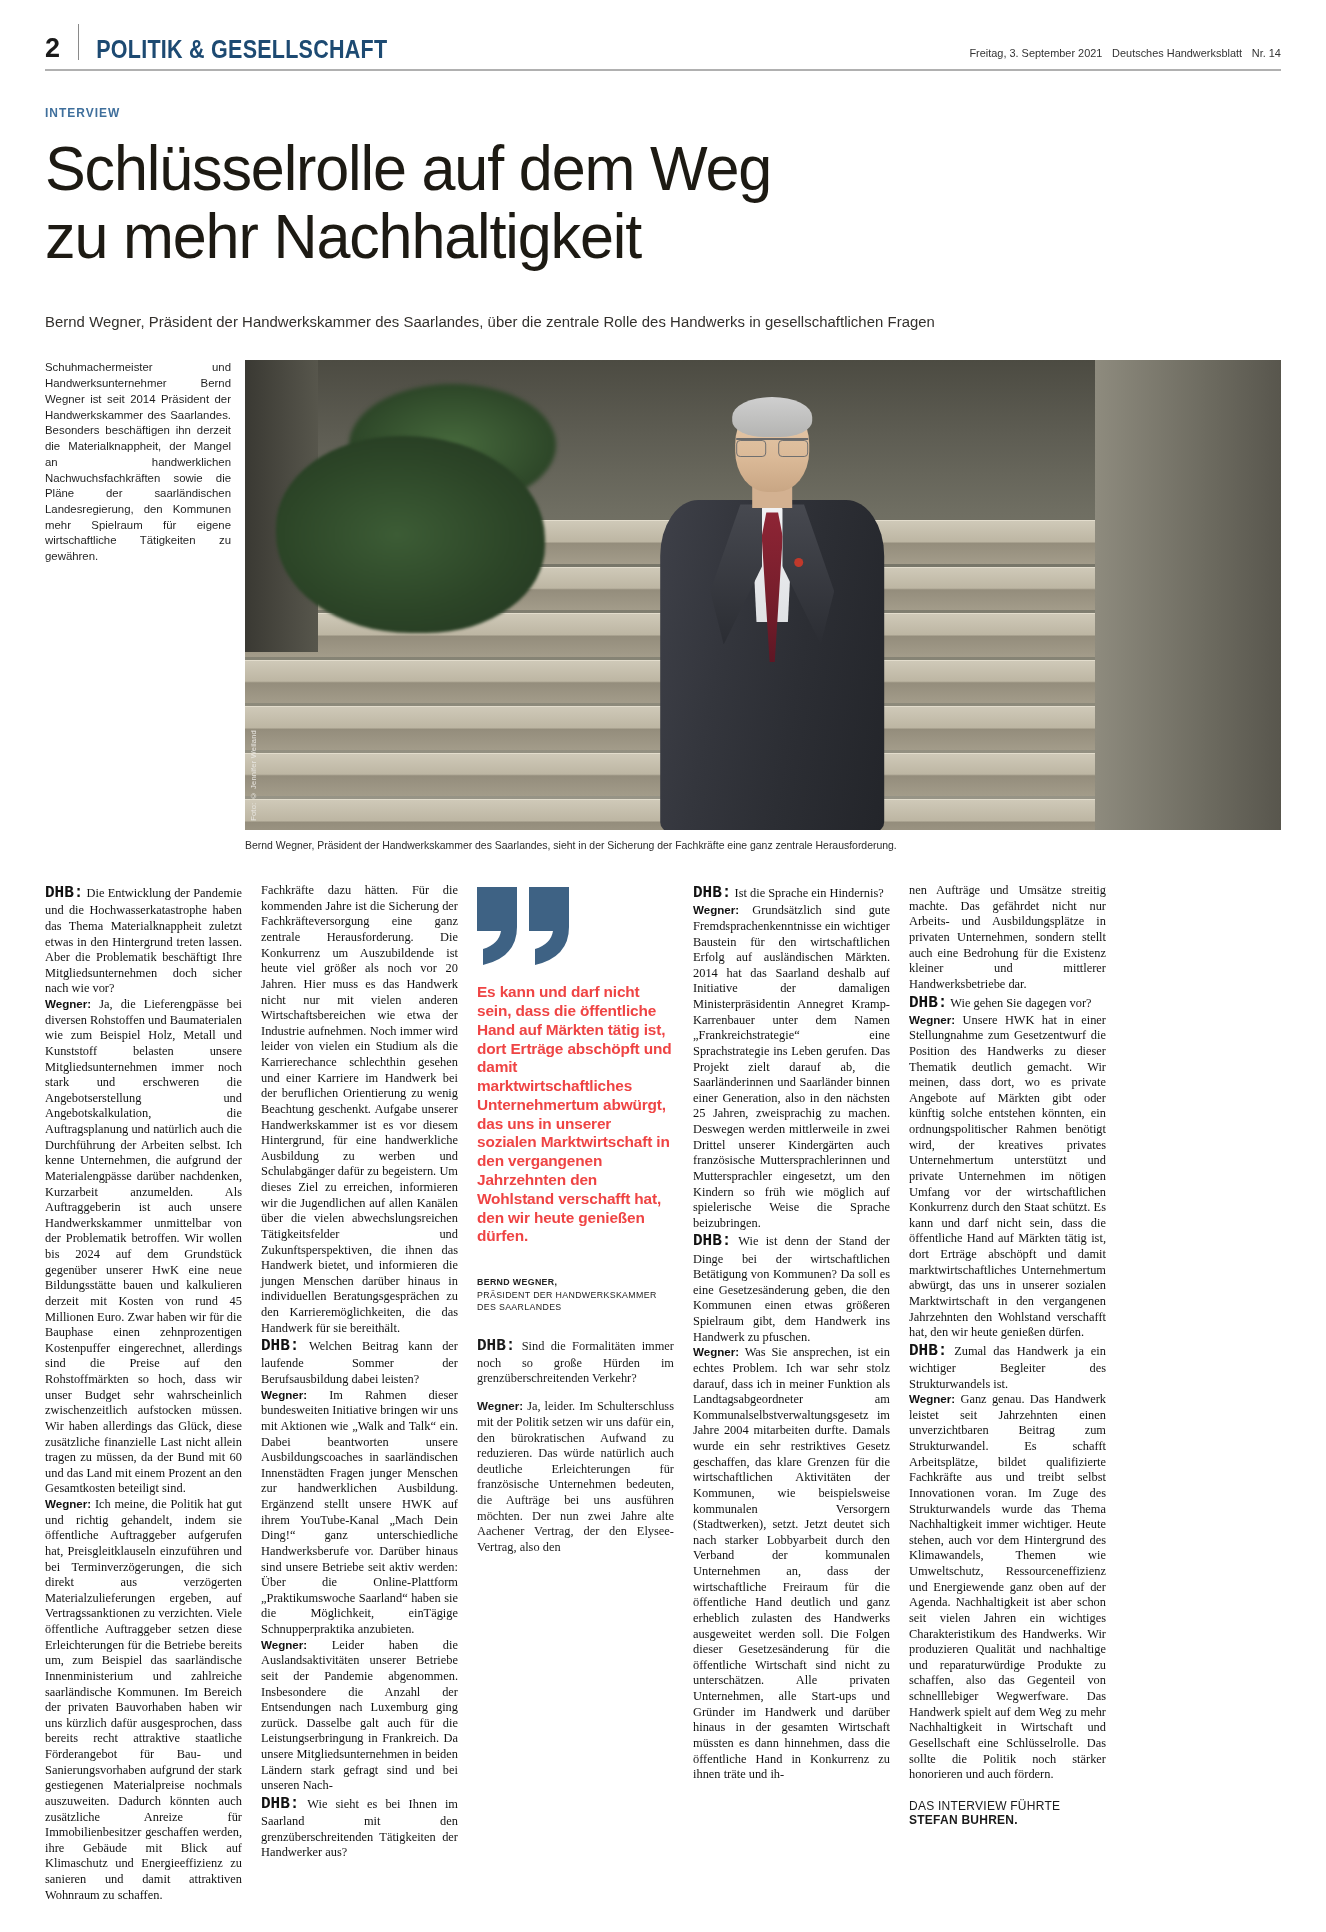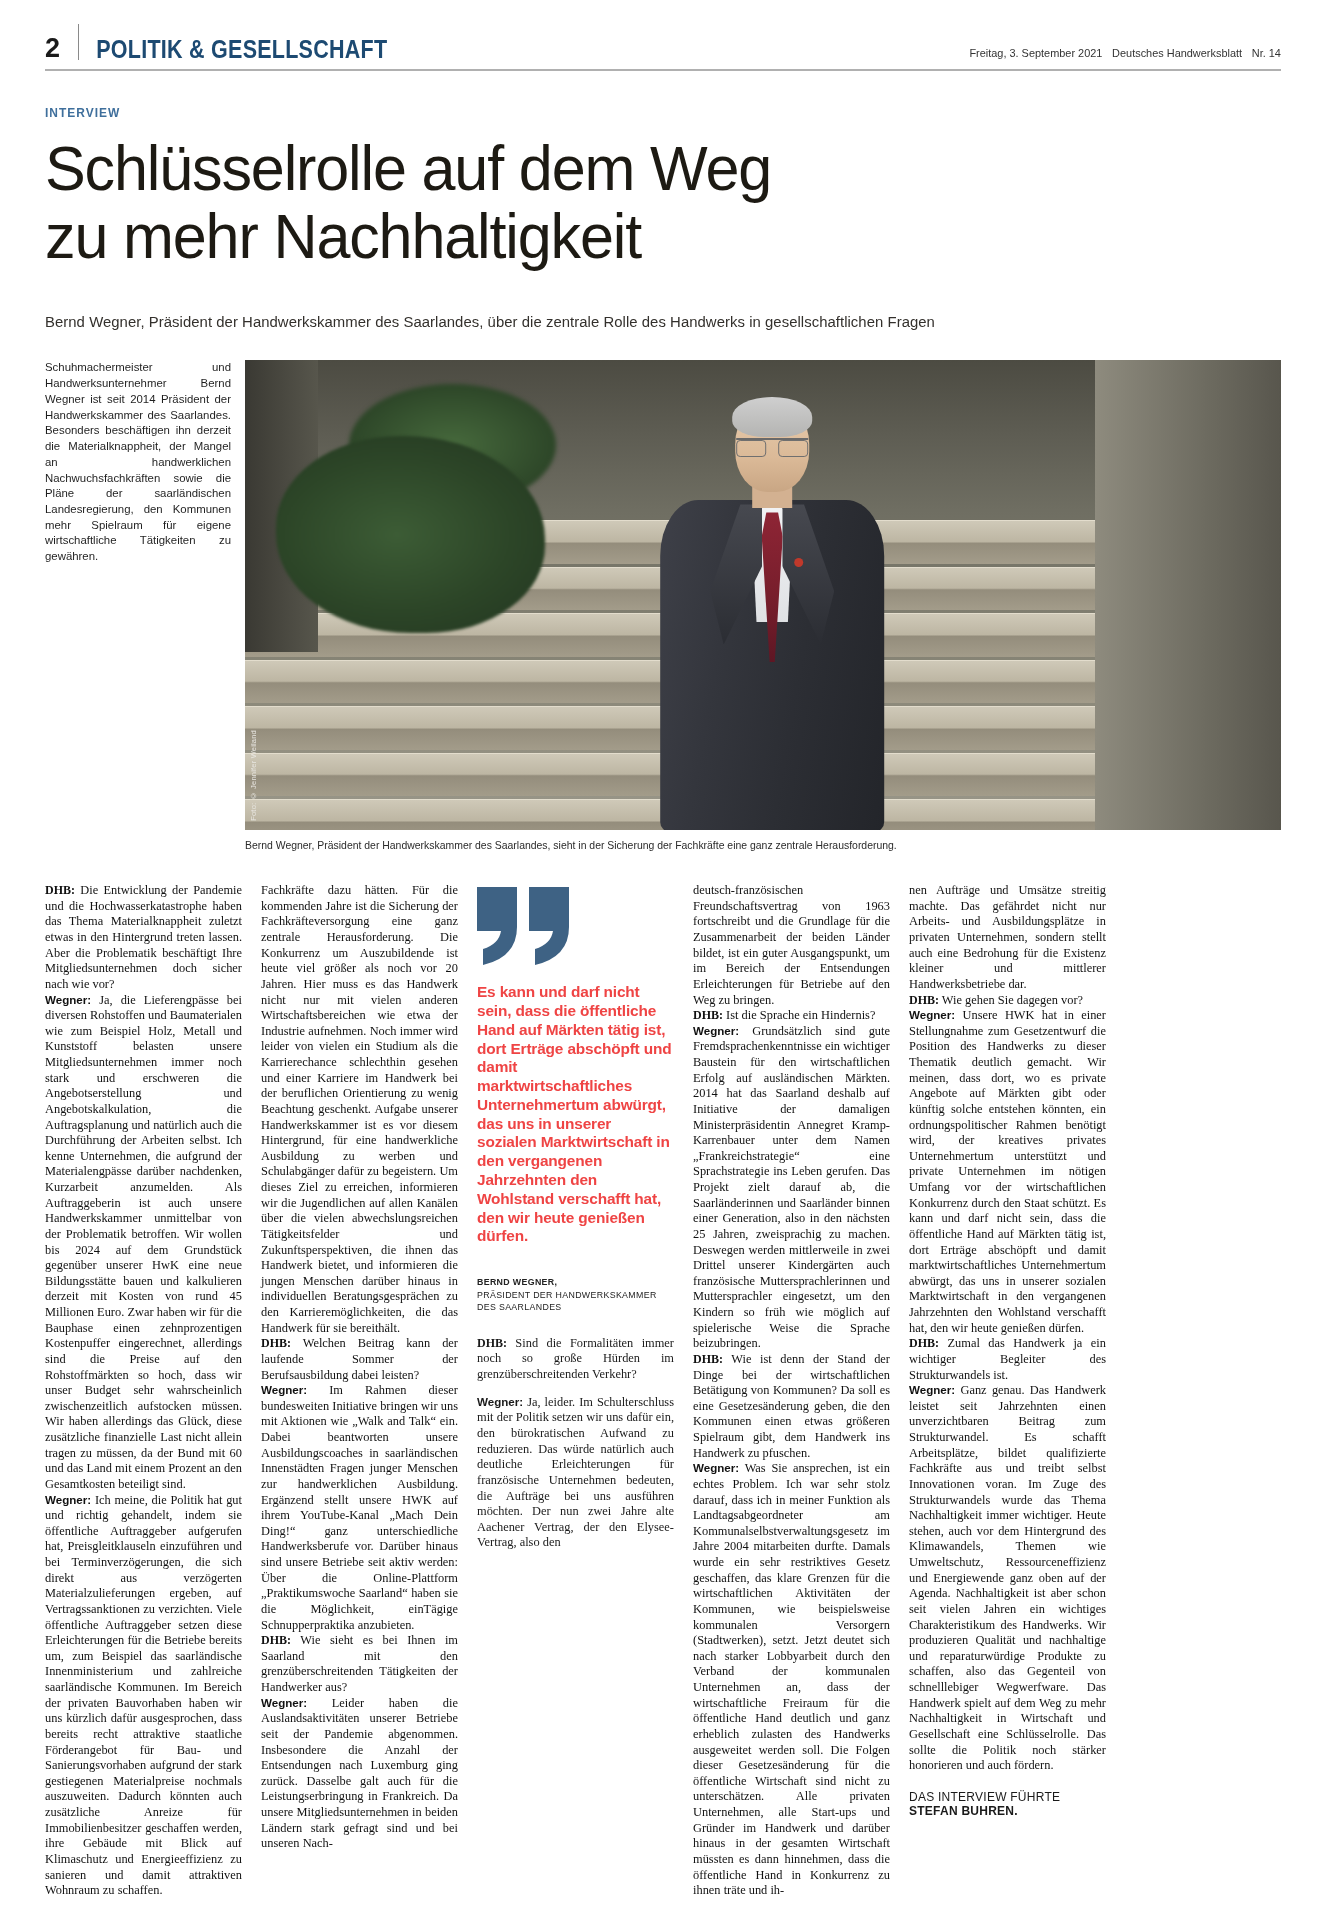--- a/index.html
+++ b/index.html
@@ -192,21 +192,21 @@
     width:197px; flex:0 0 197px;
   }
   .col p {
     margin:0 0 0 0;
     font-family:"Liberation Serif", serif;
     font-size:12.4px; line-height:1.26;
     text-align:justify; hyphens:auto;
     color:#111;
   }
   .col p + p { text-indent:0; }
-  .q { font-family:Liberation Serif, serif; font-weight:700; font-size:12px; }
+  .q { font-family:Liberation Mono, monospace; font-weight:700; font-size:16px; }
   .a { font-family:"Liberation Sans", sans-serif; font-weight:700; font-size:11.6px; }
 
   
   .quote-col { width:197px; flex:0 0 197px; }
   .quote-mark {
     width:95px; height:78px; margin:4px 0 18px 0;
     position:relative;
   }
   .quote-mark svg { display:block; }
   .pullquote {
@@ -296,43 +296,42 @@
   <div class="body-grid">
     <div class="col" id="col1">
         <p><span class="q">DHB:</span> Die Entwicklung der Pandemie und die Hochwasserkatastrophe haben das Thema Materialknappheit zuletzt etwas in den Hintergrund treten lassen. Aber die Problematik beschäftigt Ihre Mitgliedsunternehmen doch sicher nach wie vor?</p>
         <p><span class="a">Wegner:</span> Ja, die Lieferengpässe bei diversen Rohstoffen und Baumaterialen wie zum Beispiel Holz, Metall und Kunststoff belasten unsere Mitgliedsunternehmen immer noch stark und erschweren die Angebotserstellung und Angebotskalkulation, die Auftragsplanung und natürlich auch die Durchführung der Arbeiten selbst. Ich kenne Unternehmen, die aufgrund der Materialengpässe darüber nachdenken, Kurzarbeit anzumelden. Als Auftraggeberin ist auch unsere Handwerkskammer unmittelbar von der Problematik betroffen. Wir wollen bis 2024 auf dem Grundstück gegenüber unserer HwK eine neue Bildungsstätte bauen und kalkulieren derzeit mit Kosten von rund 45 Millionen Euro. Zwar haben wir für die Bauphase einen zehnprozentigen Kostenpuffer eingerechnet, allerdings sind die Preise auf den Rohstoffmärkten so hoch, dass wir unser Budget sehr wahrscheinlich zwischenzeitlich aufstocken müssen. Wir haben allerdings das Glück, diese zusätzliche finanzielle Last nicht allein tragen zu müssen, da der Bund mit 60 und das Land mit einem Prozent an den Gesamtkosten beteiligt sind.</p>
         <p><span class="a">Wegner:</span> Ich meine, die Politik hat gut und richtig gehandelt, indem sie öffentliche Auftraggeber aufgerufen hat, Preisgleitklauseln einzuführen und bei Terminverzögerungen, die sich direkt aus verzögerten Materialzulieferungen ergeben, auf Vertragssanktionen zu verzichten. Viele öffentliche Auftraggeber setzen diese Erleichterungen für die Betriebe bereits um, zum Beispiel das saarländische Innenministerium und zahlreiche saarländische Kommunen. Im Bereich der privaten Bauvorhaben haben wir uns kürzlich dafür ausgesprochen, dass bereits recht attraktive staatliche Förderangebot für Bau- und Sanierungsvorhaben aufgrund der stark gestiegenen Materialpreise nochmals auszuweiten. Dadurch könnten auch zusätzliche Anreize für Immobilienbesitzer geschaffen werden, ihre Gebäude mit Blick auf Klimaschutz und Energieeffizienz zu sanieren und damit attraktiven Wohnraum zu schaffen.</p>
       </div>
     <div class="col" id="col2">
         <p>Fachkräfte dazu hätten. Für die kommenden Jahre ist die Sicherung der Fachkräfteversorgung eine ganz zentrale Herausforderung. Die Konkurrenz um Auszubildende ist heute viel größer als noch vor 20 Jahren. Hier muss es das Handwerk nicht nur mit vielen anderen Wirtschaftsbereichen wie etwa der Industrie aufnehmen. Noch immer wird leider von vielen ein Studium als die Karrierechance schlechthin gesehen und einer Karriere im Handwerk bei der beruflichen Orientierung zu wenig Beachtung geschenkt. Aufgabe unserer Handwerkskammer ist es vor diesem Hintergrund, für eine handwerkliche Ausbildung zu werben und Schulabgänger dafür zu begeistern. Um dieses Ziel zu erreichen, informieren wir die Jugendlichen auf allen Kanälen über die vielen abwechslungsreichen Tätigkeitsfelder und Zukunftsperspektiven, die ihnen das Handwerk bietet, und informieren die jungen Menschen darüber hinaus in individuellen Beratungsgesprächen zu den Karrieremöglichkeiten, die das Handwerk für sie bereithält.</p>
         <p><span class="q">DHB:</span> Welchen Beitrag kann der laufende Sommer der Berufsausbildung dabei leisten?</p>
         <p><span class="a">Wegner:</span> Im Rahmen dieser bundesweiten Initiative bringen wir uns mit Aktionen wie „Walk and Talk“ ein. Dabei beantworten unsere Ausbildungscoaches in saarländischen Innenstädten Fragen junger Menschen zur handwerklichen Ausbildung. Ergänzend stellt unsere HWK auf ihrem YouTube-Kanal „Mach Dein Ding!“ ganz unterschiedliche Handwerksberufe vor. Darüber hinaus sind unsere Betriebe seit aktiv werden: Über die Online-Plattform „Praktikumswoche Saarland“ haben sie die Möglichkeit, einTägige Schnupperpraktika anzubieten.</p>
+        <p><span class="a">Wegner:</span> Leider haben die Auslandsaktivitäten unserer Betriebe seit der Pandemie abgenommen. Insbesondere die Anzahl der Entsendungen nach Luxemburg ging zurück. Dasselbe galt auch für die Leistungserbringung in Frankreich. Da unsere Mitgliedsunternehmen in beiden Ländern stark gefragt sind und bei unseren Nach-</p>
         <p><span class="q">DHB:</span> Wie sieht es bei Ihnen im Saarland mit den grenzüberschreitenden Tätigkeiten der Handwerker aus?</p>
-        <p><span class="a">Wegner:</span> Leider haben die Auslandsaktivitäten unserer Betriebe seit der Pandemie abgenommen. Insbesondere die Anzahl der Entsendungen nach Luxemburg ging zurück. Dasselbe galt auch für die Leistungserbringung in Frankreich. Da unsere Mitgliedsunternehmen in beiden Ländern stark gefragt sind und bei unseren Nach-</p>
       </div>
     <div class="quote-col">
       <div class="quote-mark">
         <svg width="95" height="78" viewBox="0 0 95 78" aria-hidden="true">
           <path id="qm1" d="M0 0 H40 V40 Q40 70 6 78 V62 Q22 57 24 44 H0 Z" fill="#3e6284"></path>
           <path id="qm2" d="M52 0 H92 V40 Q92 70 58 78 V62 Q74 57 76 44 H52 Z" fill="#3e6284"></path>
         </svg>
       </div>
       <div class="pullquote">Es kann und darf nicht sein, dass die öffentliche Hand auf Märkten tätig ist, dort Erträge abschöpft und damit marktwirtschaftliches Unternehmertum abwürgt, das uns in unserer sozialen Marktwirtschaft in den vergangenen Jahrzehnten den Wohlstand verschafft hat, den wir heute genießen dürfen.</div>
       <div class="pullquote-attrib">
         <div class="pa-name">BERND WEGNER,</div>
         <div>PRÄSIDENT DER HANDWERKSKAMMER</div>
         <div>DES SAARLANDES</div>
       </div>
       <div class="pullquote-tail" id="col3">
           <p><span class="q">DHB:</span> Sind die Formalitäten immer noch so große Hürden im grenzüberschreitenden Verkehr?</p>
           <p><span class="a">Wegner:</span> Ja, leider. Im Schulterschluss mit der Politik setzen wir uns dafür ein, den bürokratischen Aufwand zu reduzieren. Das würde natürlich auch deutliche Erleichterungen für französische Unternehmen bedeuten, die Aufträge bei uns ausführen möchten. Der nun zwei Jahre alte Aachener Vertrag, der den Elysee-Vertrag, also den</p>
         </div>
     </div>
     <div class="col" id="col4">
-        <p>deutsch-französischen Freundschaftsvertrag von 1963 fortschreibt und die Grundlage für die Zusammenarbeit der beiden Länder bildet, ist ein guter Ausgangspunkt, um im Bereich der Entsendungen Erleichterungen für Betriebe auf den Weg zu bringen.</p>
         <p><span class="q">DHB:</span> Ist die Sprache ein Hindernis?</p>
         <p><span class="a">Wegner:</span> Grundsätzlich sind gute Fremdsprachenkenntnisse ein wichtiger Baustein für den wirtschaftlichen Erfolg auf ausländischen Märkten. 2014 hat das Saarland deshalb auf Initiative der damaligen Ministerpräsidentin Annegret Kramp-Karrenbauer unter dem Namen „Frankreichstrategie“ eine Sprachstrategie ins Leben gerufen. Das Projekt zielt darauf ab, die Saarländerinnen und Saarländer binnen einer Generation, also in den nächsten 25 Jahren, zweisprachig zu machen. Deswegen werden mittlerweile in zwei Drittel unserer Kindergärten auch französische Muttersprachlerinnen und Muttersprachler eingesetzt, um den Kindern so früh wie möglich auf spielerische Weise die Sprache beizubringen.</p>
         <p><span class="q">DHB:</span> Wie ist denn der Stand der Dinge bei der wirtschaftlichen Betätigung von Kommunen? Da soll es eine Gesetzesänderung geben, die den Kommunen einen etwas größeren Spielraum gibt, dem Handwerk ins Handwerk zu pfuschen.</p>
         <p><span class="a">Wegner:</span> Was Sie ansprechen, ist ein echtes Problem. Ich war sehr stolz darauf, dass ich in meiner Funktion als Landtagsabgeordneter am Kommunalselbstverwaltungsgesetz im Jahre 2004 mitarbeiten durfte. Damals wurde ein sehr restriktives Gesetz geschaffen, das klare Grenzen für die wirtschaftlichen Aktivitäten der Kommunen, wie beispielsweise kommunalen Versorgern (Stadtwerken), setzt. Jetzt deutet sich nach starker Lobbyarbeit durch den Verband der kommunalen Unternehmen an, dass der wirtschaftliche Freiraum für die öffentliche Hand deutlich und ganz erheblich zulasten des Handwerks ausgeweitet werden soll. Die Folgen dieser Gesetzesänderung für die öffentliche Wirtschaft sind nicht zu unterschätzen. Alle privaten Unternehmen, alle Start-ups und Gründer im Handwerk und darüber hinaus in der gesamten Wirtschaft müssten es dann hinnehmen, dass die öffentliche Hand in Konkurrenz zu ihnen träte und ih-</p>
       </div>
     <div class="col" id="col5">
         <p>nen Aufträge und Umsätze streitig machte. Das gefährdet nicht nur Arbeits- und Ausbildungsplätze in privaten Unternehmen, sondern stellt auch eine Bedrohung für die Existenz kleiner und mittlerer Handwerksbetriebe dar.</p>
         <p><span class="q">DHB:</span> Wie gehen Sie dagegen vor?</p>
         <p><span class="a">Wegner:</span> Unsere HWK hat in einer Stellungnahme zum Gesetzentwurf die Position des Handwerks zu dieser Thematik deutlich gemacht. Wir meinen, dass dort, wo es private Angebote auf Märkten gibt oder künftig solche entstehen könnten, ein ordnungspolitischer Rahmen benötigt wird, der kreatives privates Unternehmertum unterstützt und private Unternehmen im nötigen Umfang vor der wirtschaftlichen Konkurrenz durch den Staat schützt. Es kann und darf nicht sein, dass die öffentliche Hand auf Märkten tätig ist, dort Erträge abschöpft und damit marktwirtschaftliches Unternehmertum abwürgt, das uns in unserer sozialen Marktwirtschaft in den vergangenen Jahrzehnten den Wohlstand verschafft hat, den wir heute genießen dürfen.</p>
         <p><span class="q">DHB:</span> Zumal das Handwerk ja ein wichtiger Begleiter des Strukturwandels ist.</p>

